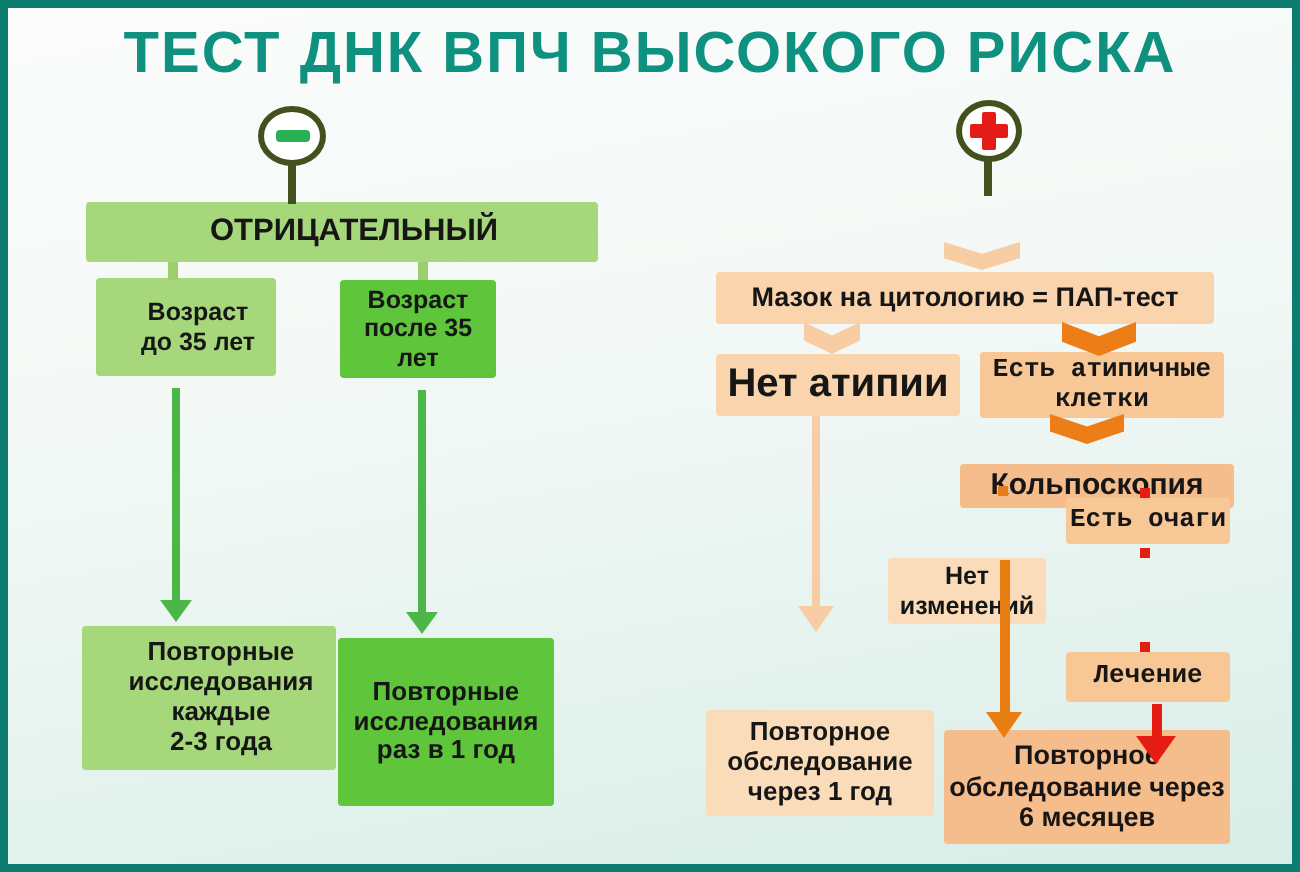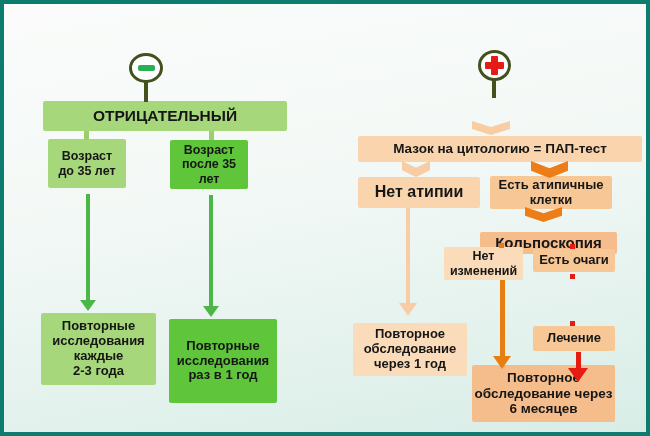--- a/index.html
+++ b/index.html
@@ -11,25 +11,25 @@
   .frame{position:absolute;inset:0;border:4px solid #0b7c6d;z-index:9;pointer-events:none;}
   .title{
     position:absolute;left:0;right:0;top:11px;text-align:center;
     font-size:29px;font-weight:bold;letter-spacing:1px;color:#0f917f;z-index:2;
   }
   .box{
     position:absolute;display:flex;align-items:center;justify-content:center;
     text-align:center;font-weight:bold;color:#161616;white-space:pre-line;
     line-height:1.15;border-radius:2px;z-index:2;font-size:13px;
   }
-  .g-light{background:#a6d77a;}
+  .g-light{background:#a6d77a;padding-left:12px;}
   .g-bright{background:#5fc63b;}
   .p-light{background:#f9d4ad;}
-  .p-lighter{background:#fbdcba;}
-  .p-mid{background:#f7c795;}
+  .p-lighter{background:#fbdcba;margin-top:32px;}
+  .p-mid{background:#f7c795;font-family:Liberation Mono, monospace;}
   .p-dark{background:#f5bd8c;}
   .stem{position:absolute;z-index:3;}
   .tri{position:absolute;width:0;height:0;z-index:3;}
   .chev{position:absolute;z-index:3;clip-path:polygon(0 0,50% 42%,100% 0,100% 58%,50% 100%,0 58%);}
   .dash{position:absolute;width:4.5px;height:5px;background:#e51c11;z-index:3;}
   .dot{position:absolute;width:5px;height:5px;background:#e87a1a;z-index:3;}
   .icon-circle{
     position:absolute;background:#ffffff;border:3.5px solid #42511d;border-radius:50%;
     display:flex;align-items:center;justify-content:center;z-index:4;box-sizing:border-box;
   }
@@ -38,20 +38,21 @@
   .cross:before,.cross:after{content:"";position:absolute;background:#e41b17;border-radius:1px;}
   .cross:before{left:0;top:6.2px;width:19px;height:6.5px;}
   .cross:after{left:6.2px;top:0;width:6.5px;height:19px;}
 </style>
 </head>
 <body>
 
 <div class="stage">
   <div class="frame"></div>
 
+  <div class="title">ТЕСТ ДНК ВПЧ ВЫСОКОГО РИСКА</div>
 
   <div class="icon-circle" style="left:129px;top:53px;width:34px;height:30px">
     <div class="minus-bar"></div>
   </div>
   <div class="stem" style="left:144px;top:80px;width:4px;height:22px;background:#42511d"></div>
 
   <div class="box g-light" style="left:43px;top:101px;width:244px;height:30px;font-size:15.5px">ОТРИЦАТЕЛЬНЫЙ</div>
 
   <div class="stem" style="left:84px;top:131px;width:4.5px;height:9px;background:#9ccf6b"></div>
   <div class="stem" style="left:209px;top:131px;width:4.5px;height:9px;background:#9ccf6b"></div>
@@ -77,26 +78,26 @@
 раз в 1 год</div>
 
   <div class="icon-circle" style="left:478px;top:50px;width:33px;height:31px">
     <div class="cross"></div>
   </div>
   <div class="stem" style="left:492px;top:79px;width:4px;height:19px;background:#42511d"></div>
 
 
   <div class="chev" style="left:472px;top:121px;width:38px;height:14px;background:#f8cda3"></div>
 
-  <div class="box p-light" style="left:358px;top:136px;width:284px;height:26px;font-size:13.5px">Мазок на цитологию = ПАП-тест</div>
+  <div class="box p-light" style="left:358px;top:136px;width:249px;height:26px;font-size:13.5px">Мазок на цитологию = ПАП-тест</div>
 
   <div class="chev" style="left:402px;top:161px;width:28px;height:16px;background:#f8cda3"></div>
   <div class="chev" style="left:531px;top:161px;width:37px;height:17px;background:#ed7d17"></div>
 
-  <div class="box p-light" style="left:358px;top:177px;width:122px;height:31px;font-size:16px">Нет атипии</div>
+  <div class="box p-light" style="left:358px;top:177px;width:122px;height:31px;font-size:20px">Нет атипии</div>
   <div class="box p-mid" style="left:490px;top:176px;width:122px;height:33px">Есть атипичные
 клетки</div>
 
   <div class="chev" style="left:525px;top:207px;width:37px;height:15px;background:#ed7d17"></div>
 
   <div class="box p-dark" style="left:480px;top:232px;width:137px;height:22px;font-size:15px">Кольпоскопия</div>
 
   <div class="dot" style="left:499px;top:243px"></div>
 
   <div class="box p-lighter" style="left:444px;top:247px;width:79px;height:33px;font-size:12.5px">Нет

